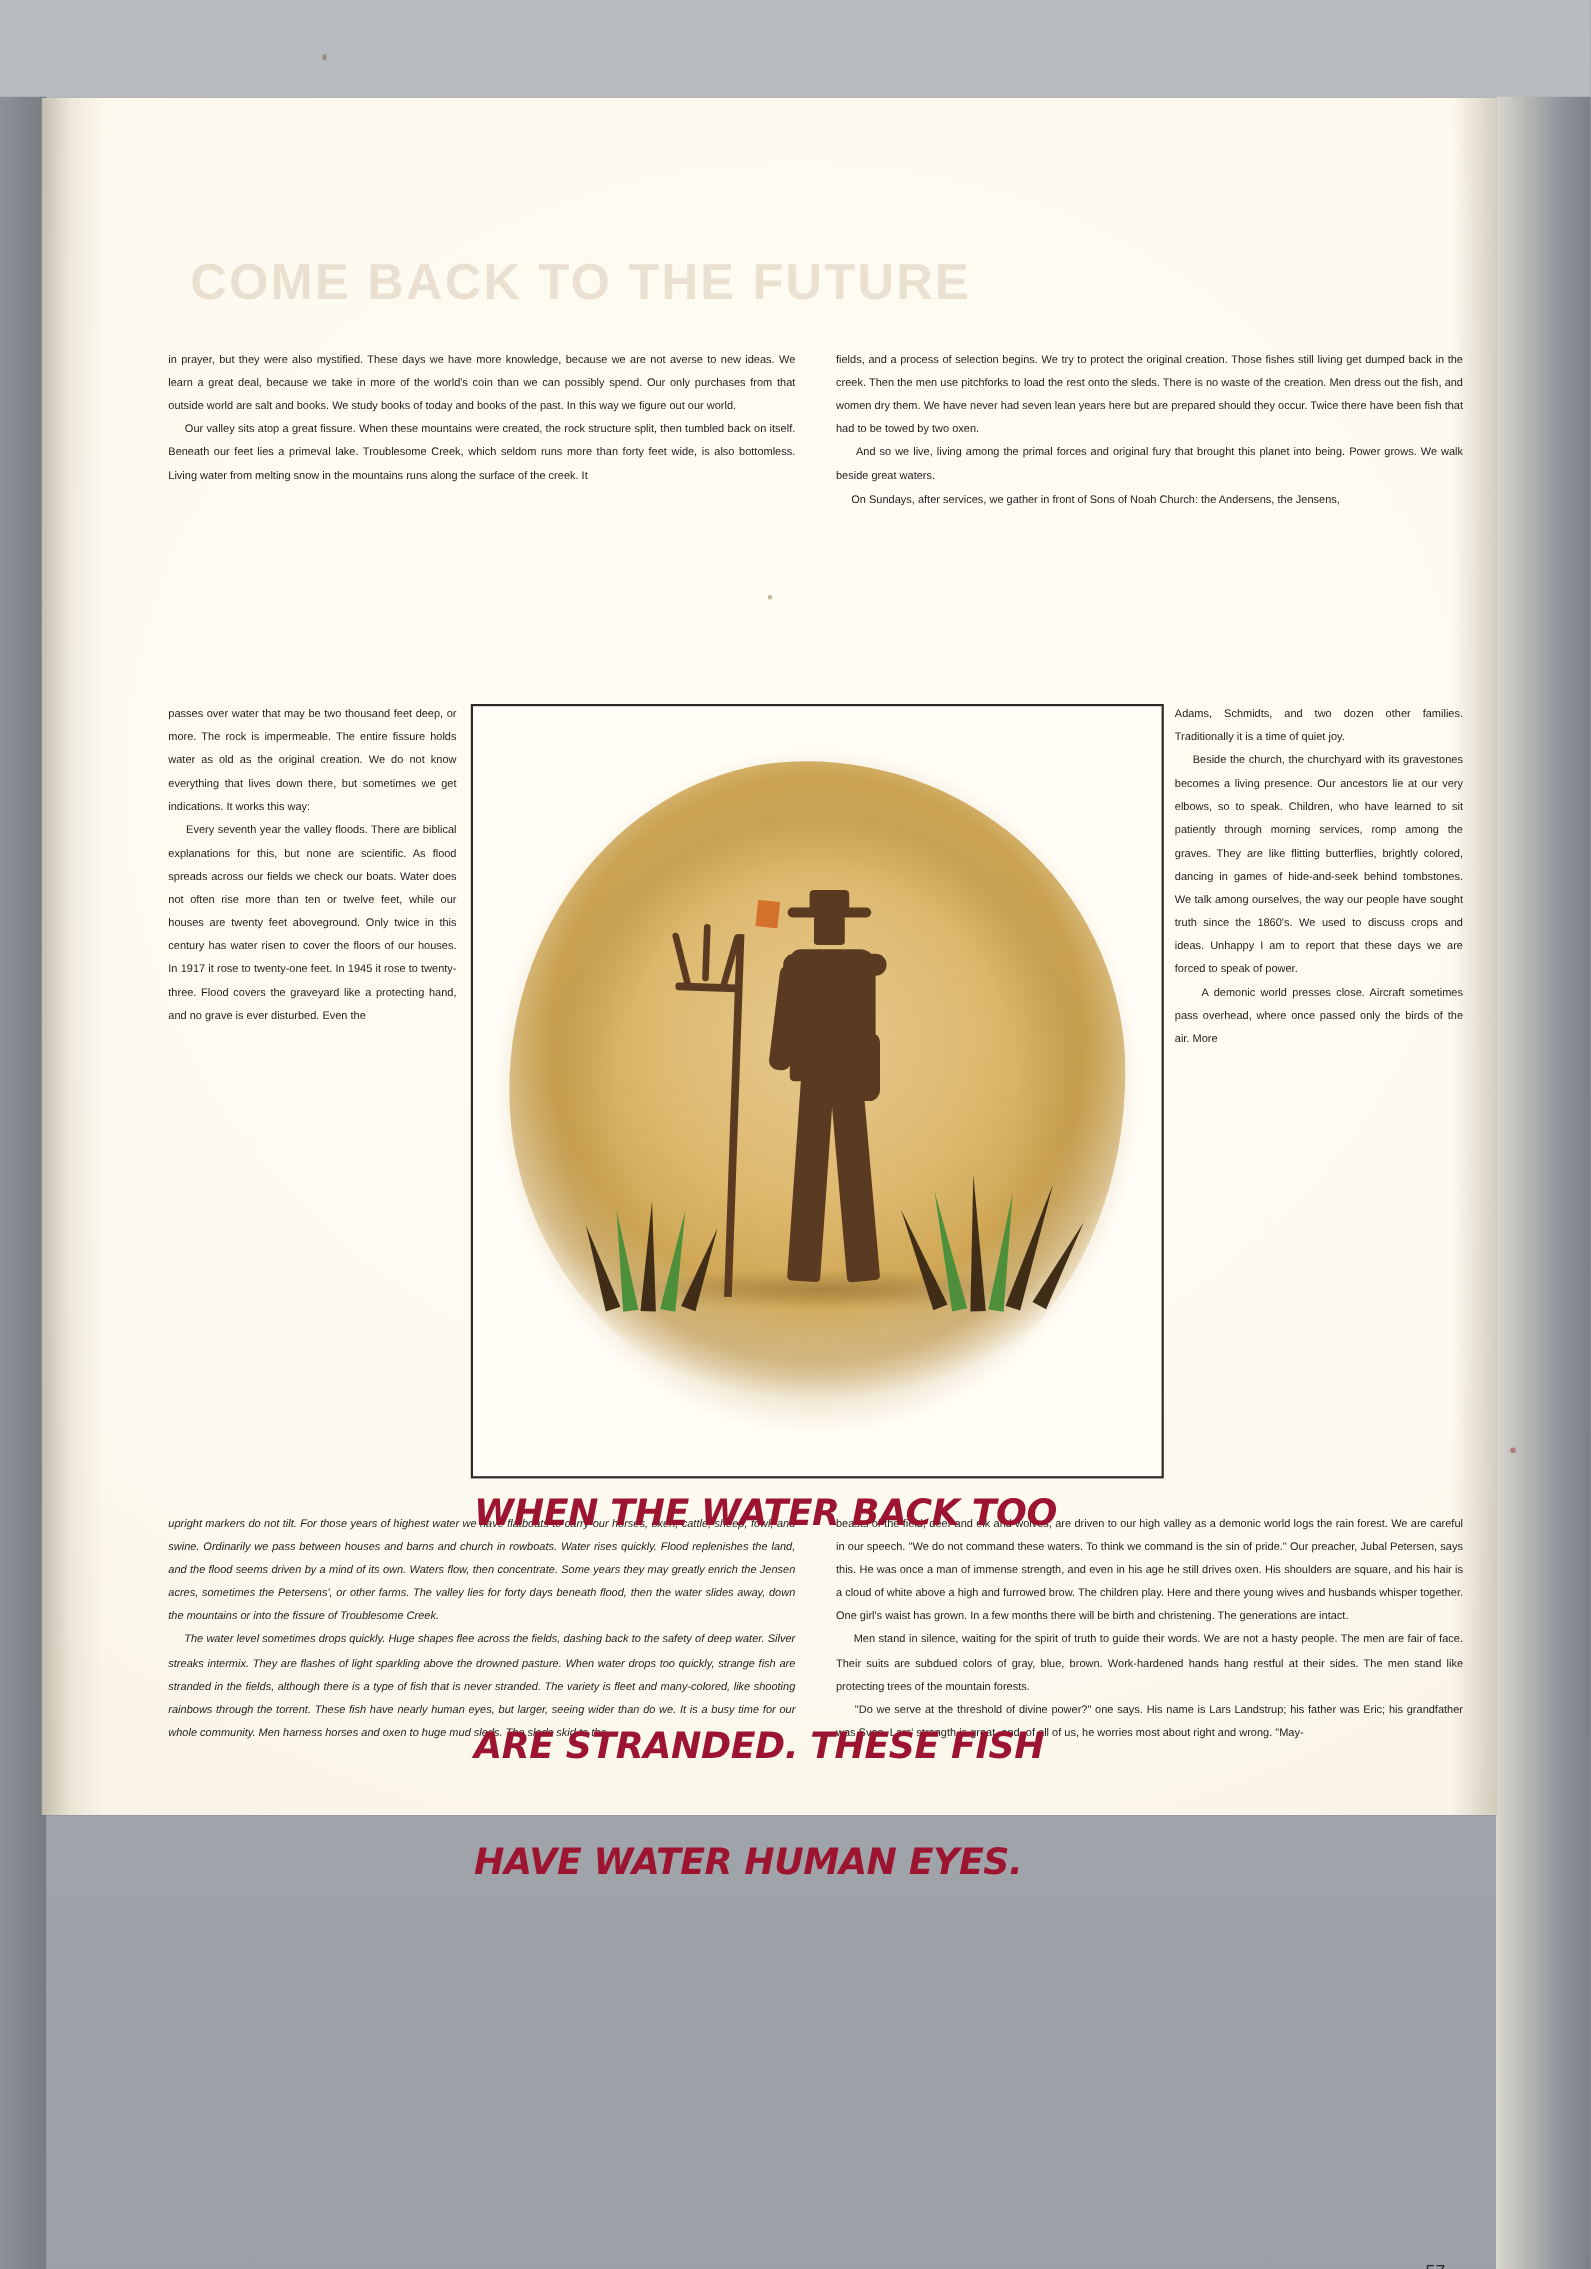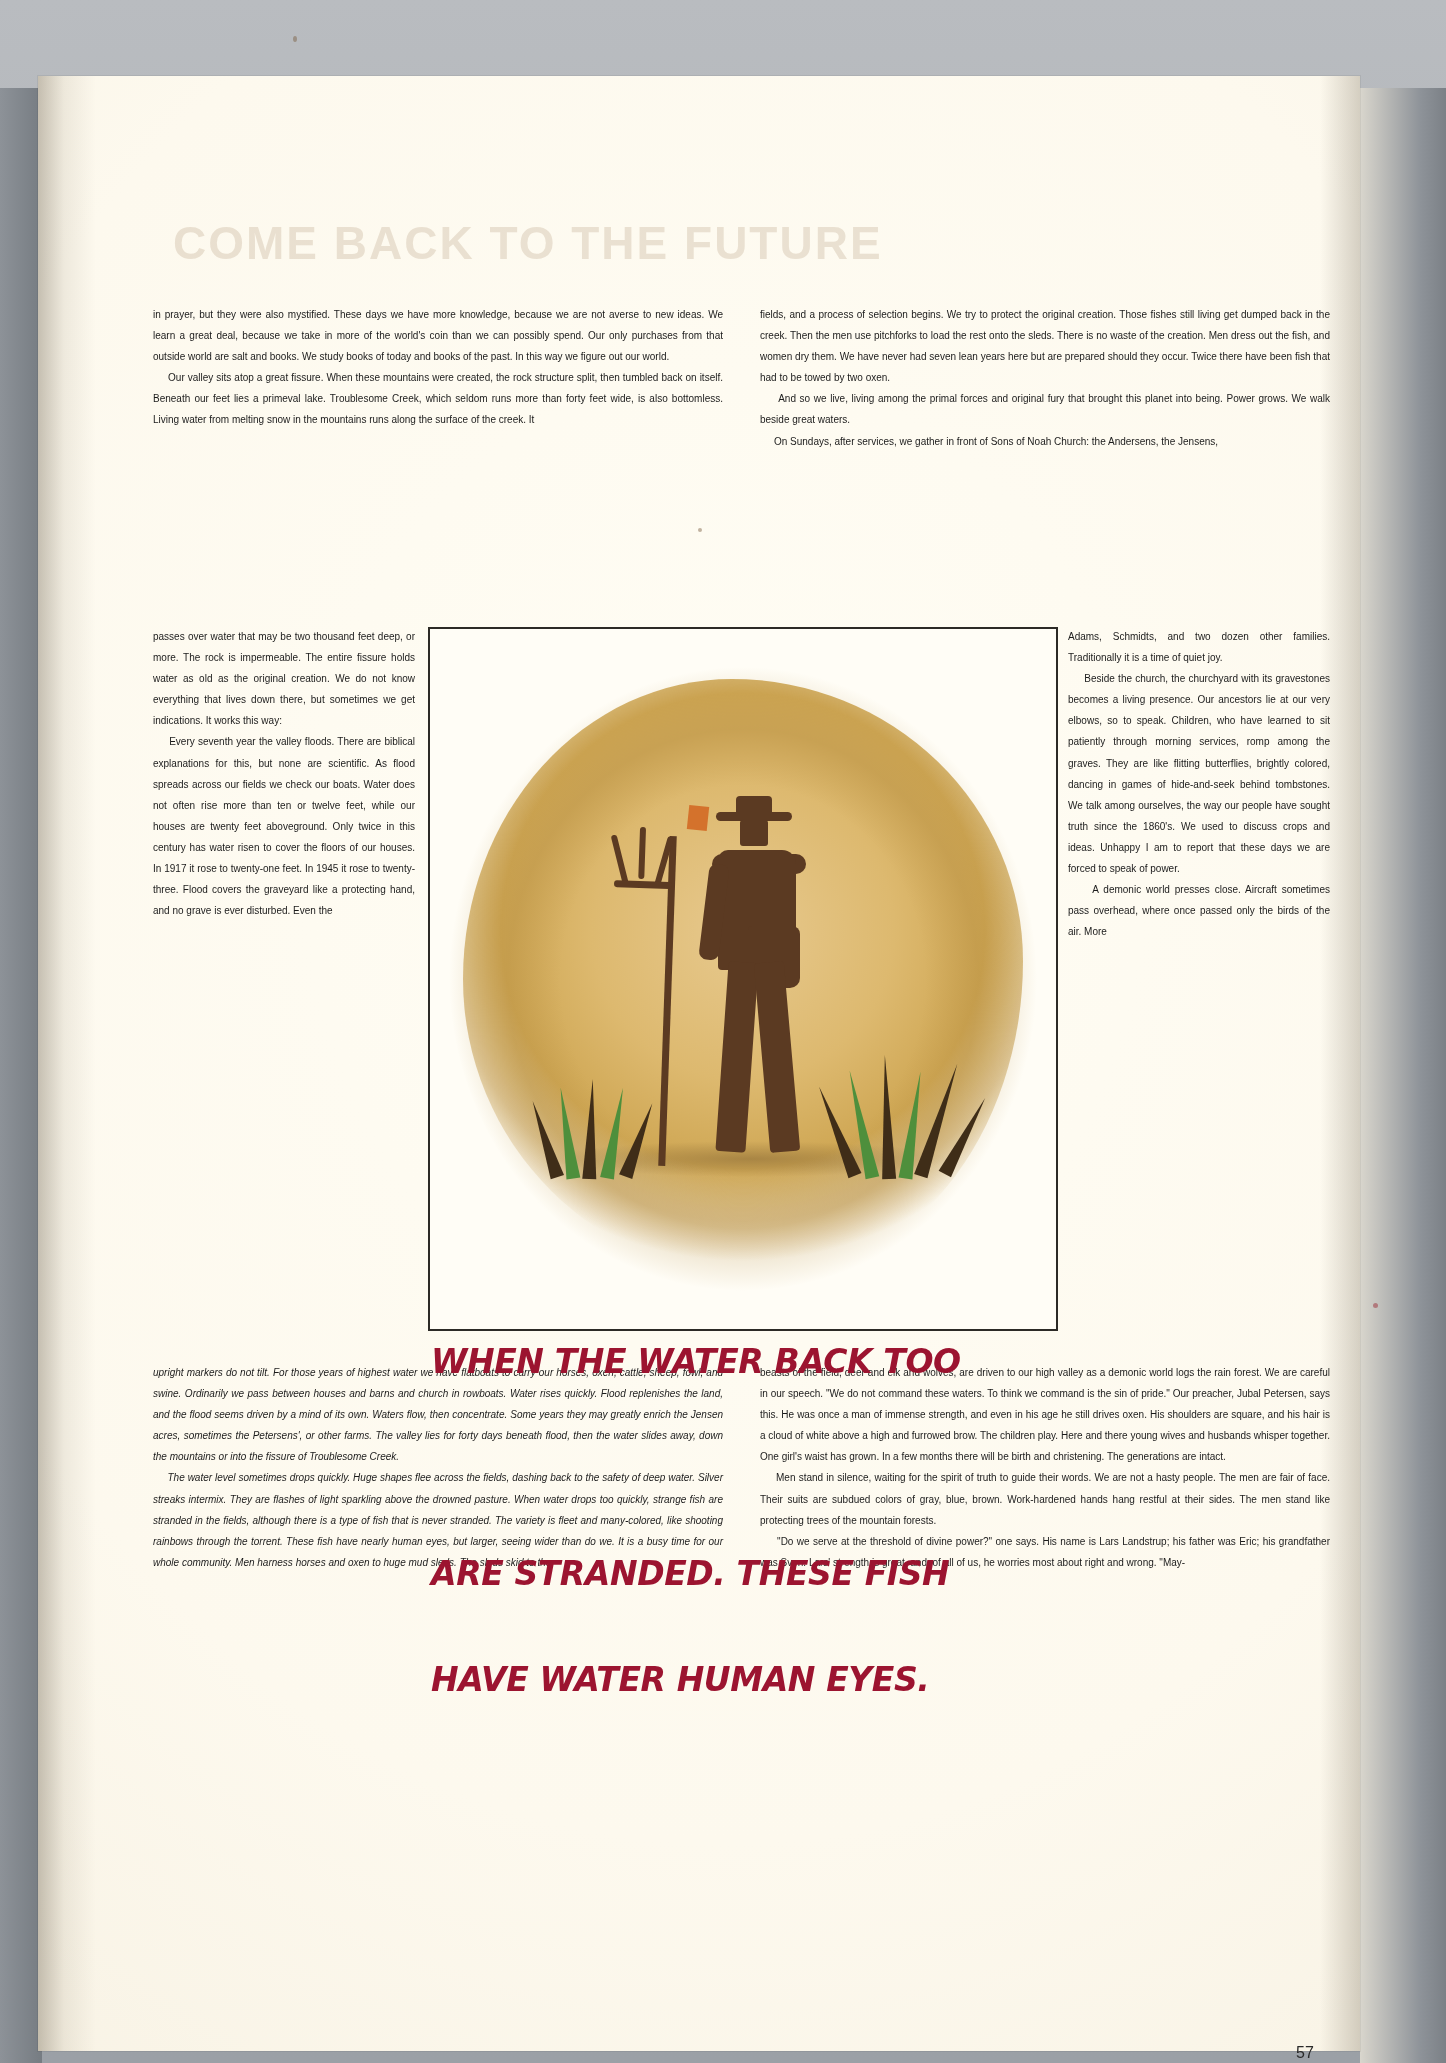--- a/index.html
+++ b/index.html
@@ -21,23 +21,23 @@
     width: 1446px;
     height: 2063px;
     background:
       linear-gradient(180deg, #b9bcc0 0%, #a9adb2 40%, #9ba0a6 100%);
   }
 
   
   #page {
     position: absolute;
     left: 38px;
-    top: 76px;
+    top: 89px;
     width: 1322px;
-    height: 1975px;
+    height: 1561px;
     background:
       radial-gradient(140% 110% at 52% 40%, #fffdf4 0%, #fdf9ee 45%, #f6f0e1 78%, #ece4d2 100%);
     box-shadow: 0 0 0 1px rgba(0,0,0,0.06);
   }
   #page:before {
     
     content: "";
     position: absolute;
     left: 0; top: 0; bottom: 0;
     width: 58px;

